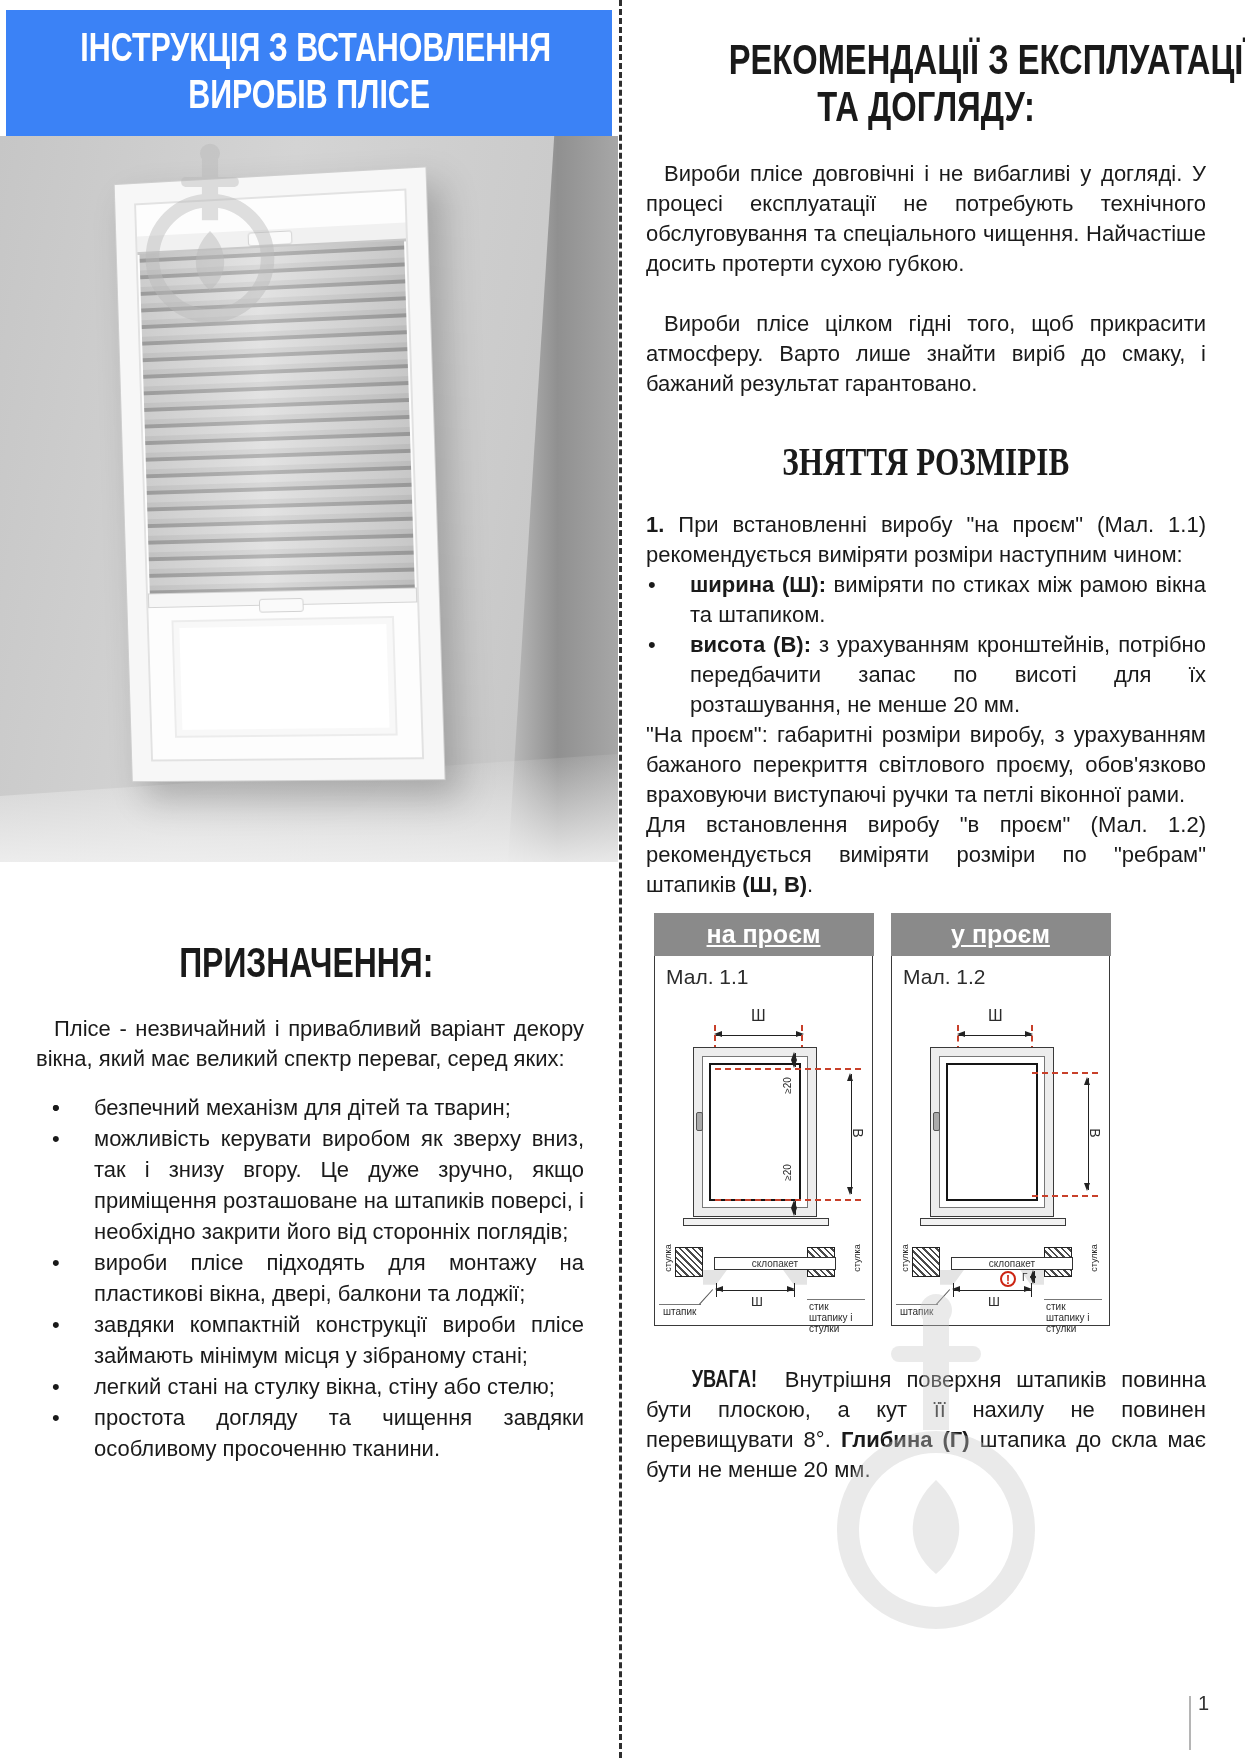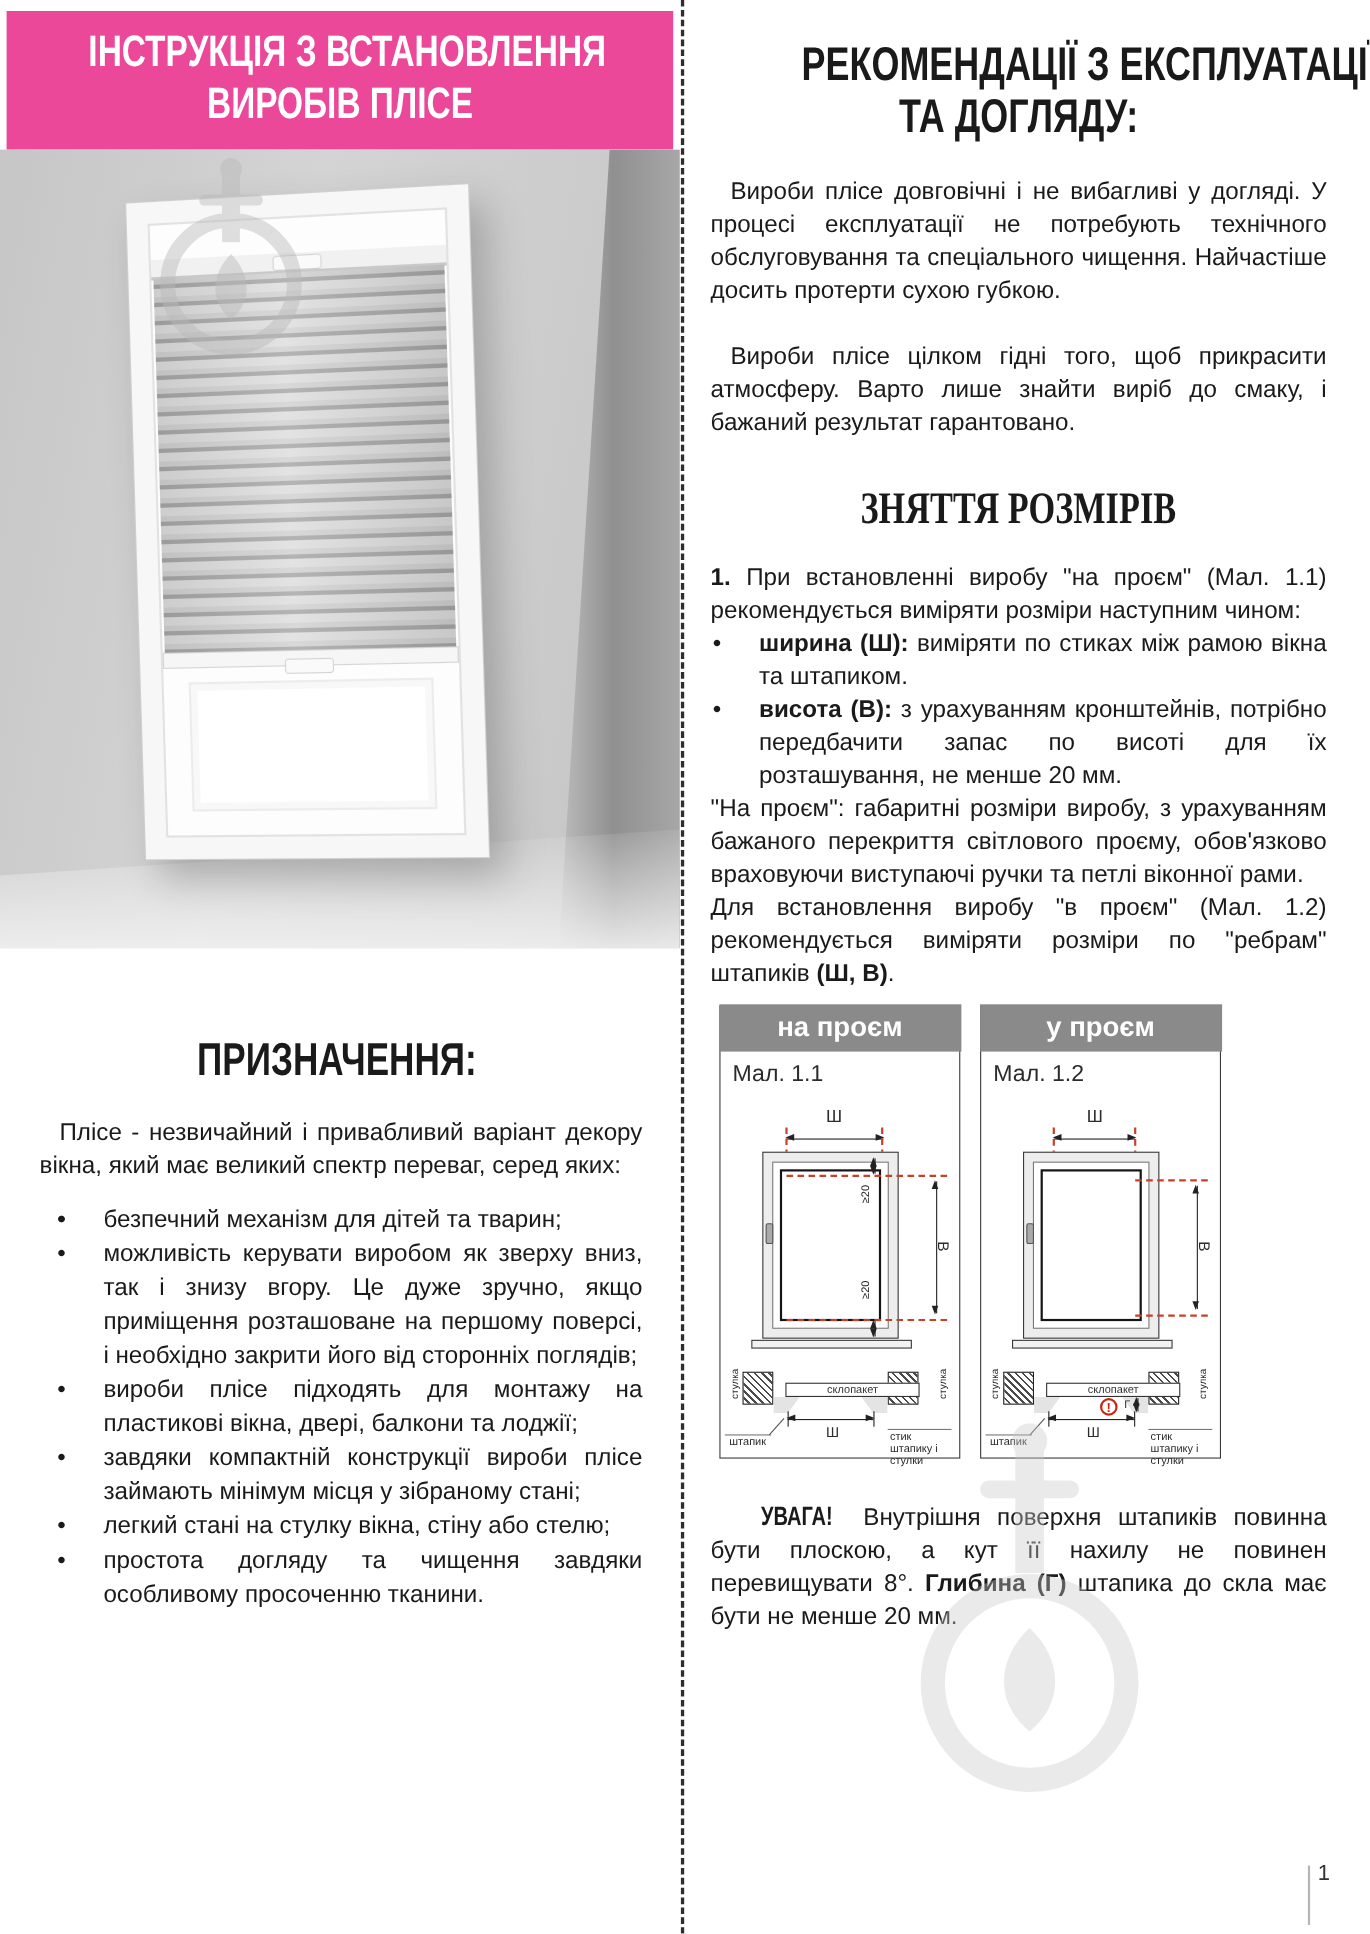--- a/index.html
+++ b/index.html
@@ -8,21 +8,21 @@
   
   .cond{display:inline-block;font-weight:800;transform:scaleX(0.76);transform-origin:50% 50%;
         letter-spacing:0px;white-space:nowrap;}
   .cond-left{transform-origin:0 50%;}
   p{margin:0;}
   .just{text-align:justify;}
   .indent{text-indent:18px;}
   .body-txt{font-size:22px;line-height:30px;}
   
   .left-col{position:absolute;left:0;top:0;width:612px;}
-  .band{position:absolute;left:6px;top:10px;width:606px;height:126px;background:#ec4899;
+  .band{position:absolute;left:6px;top:10px;width:606px;height:126px;background:#3b82f6;
         color:#fff;text-align:center;padding-top:14px;box-sizing:border-box;}
   .band .ln{font-size:40px;line-height:47px;}
   .photo{position:absolute;left:0;top:136px;width:618px;height:726px;overflow:hidden;
          background:linear-gradient(100deg,#c6c6c6 0%,#d4d4d4 40%,#cbcbcb 75%,#c2c2c2 100%);}
   .niche{position:absolute;right:0;top:0;bottom:0;width:110px;
          background:linear-gradient(to right,#bdbdbd 0%,#909090 45%,#a7a7a7 100%);
          clip-path:polygon(42% 0,100% 0,100% 100%,0% 100%);}
   .floor{position:absolute;left:0;bottom:0;width:100%;height:120px;
          background:linear-gradient(to bottom,rgba(255,255,255,0),rgba(240,240,240,.9));
          clip-path:polygon(0 45%,100% 10%,100% 100%,0 100%);}
@@ -58,21 +58,21 @@
   .rc-p3{margin-top:30px;}
   .meas-h{text-align:center;font-size:41px;line-height:45px;margin:40px 0 26px 0;font-family:Liberation Serif, serif;}
   .m-bullets{list-style:none;margin:0;padding:0;}
   .m-bullets li{position:relative;padding-left:44px;font-size:22px;line-height:30px;text-align:justify;}
   .m-bullets li .mk{position:absolute;left:2px;top:0;}
   
   .figs{position:relative;margin-top:14px;height:414px;}
   .figbox{position:absolute;top:0;width:219px;height:412px;border:1.5px solid #3a3a3a;
           background:#fff;margin:0;box-sizing:border-box;}
   .fig-head{position:absolute;left:-1.5px;right:-1.5px;top:-1.5px;height:43px;background:#8a8a8a;
-            color:#fff;font-weight:700;font-size:25px;text-align:center;line-height:43px;}
+            color:#fff;font-weight:700;font-size:25px;text-align:center;line-height:43px;text-decoration:underline;}
   .fig-caption{position:absolute;left:11px;top:50px;font-size:21px;color:#2b2b2b;}
   .fw-label{position:absolute;font-size:16px;color:#2b2b2b;}
   .arr-h{position:absolute;height:0;border-top:1.6px solid #222;}
   .arr-h::before{content:"";position:absolute;left:-1px;top:-4.6px;border-style:solid;
        border-width:3.8px 8px 3.8px 0;border-color:transparent #222 transparent transparent;}
   .arr-h::after{content:"";position:absolute;right:-1px;top:-4.6px;border-style:solid;
        border-width:3.8px 0 3.8px 8px;border-color:transparent transparent transparent #222;}
   .arr-v{position:absolute;width:0;border-left:1.6px solid #222;}
   .arr-v::before{content:"";position:absolute;top:-1px;left:-4.6px;border-style:solid;
        border-width:0 3.8px 8px 3.8px;border-color:transparent transparent #222 transparent;}
@@ -146,21 +146,21 @@
       </svg>
     </div>
 
     <div class="purpose-wrap">
       <h2 class="purpose-h"><span class="cond">ПРИЗНАЧЕННЯ:</span></h2>
       <div class="purpose-body">
         <p class="just indent body-txt">Плісе - незвичайний і привабливий варіант декору вікна, який має великий спектр переваг, серед яких:</p>
         <ul class="bullets">
           <li><span class="mk">•</span></li>
           <li><span class="mk">•</span><span>безпечний механізм для дітей та тварин;</span></li>
-          <li><span class="mk">•</span><span>можливість керувати виробом як зверху вниз, так і знизу вгору. Це дуже зручно, якщо приміщення розташоване на першому поверсі, і необхідно закрити його від сторонніх поглядів;</span></li>
+          <li><span class="mk">•</span><span>можливість керувати виробом як зверху вниз, так і знизу вгору. Це дуже зручно, якщо приміщення розташоване на штапиків поверсі, і необхідно закрити його від сторонніх поглядів;</span></li>
           <li><span class="mk">•</span><span>вироби плісе підходять для монтажу на пластикові вікна, двері, балкони та лоджії;</span></li>
           <li><span class="mk">•</span><span>завдяки компактній конструкції вироби плісе займають мінімум місця у зібраному стані;</span></li>
           <li><span class="mk">•</span><span>легкий стані на стулку вікна, стіну або стелю;</span></li>
           <li><span class="mk">•</span><span>простота догляду та чищення завдяки особливому просоченню тканини.</span></li>
         </ul>
       </div>
     </div>
   </div>
 
   <div class="v-sep"></div>

